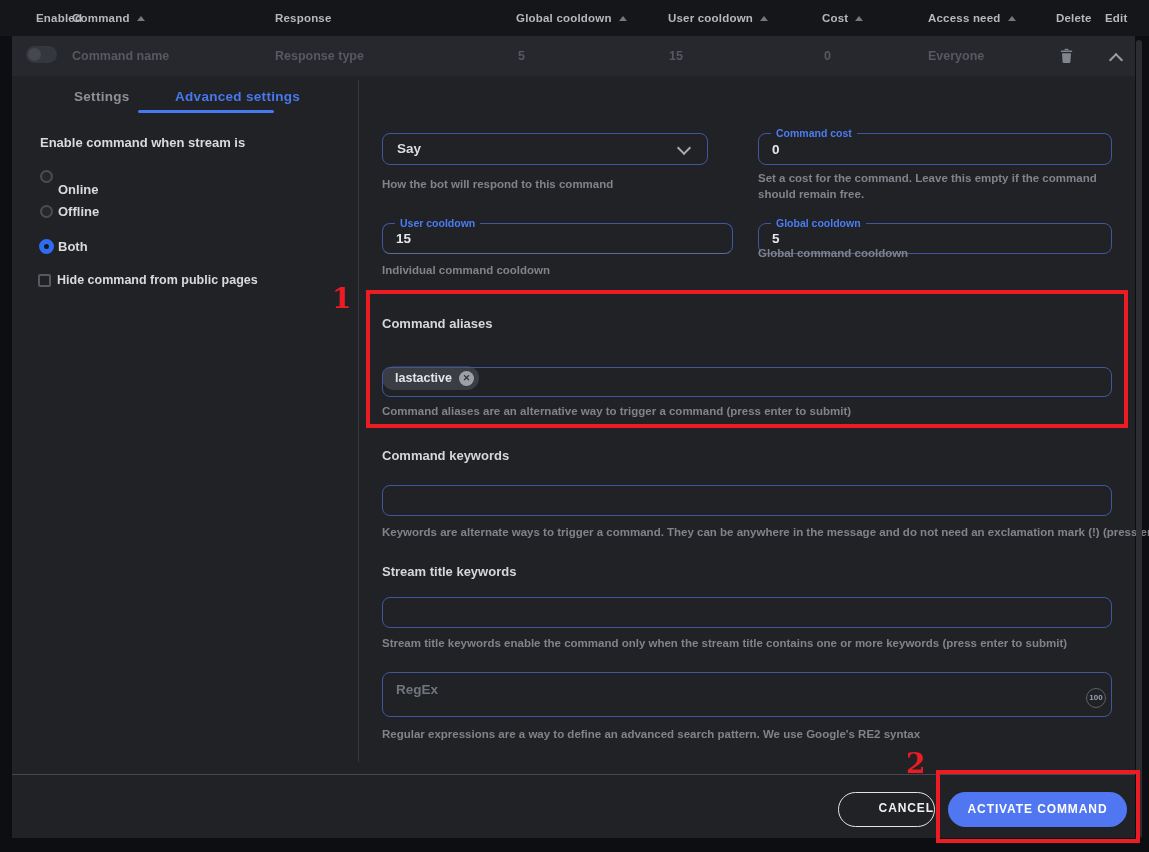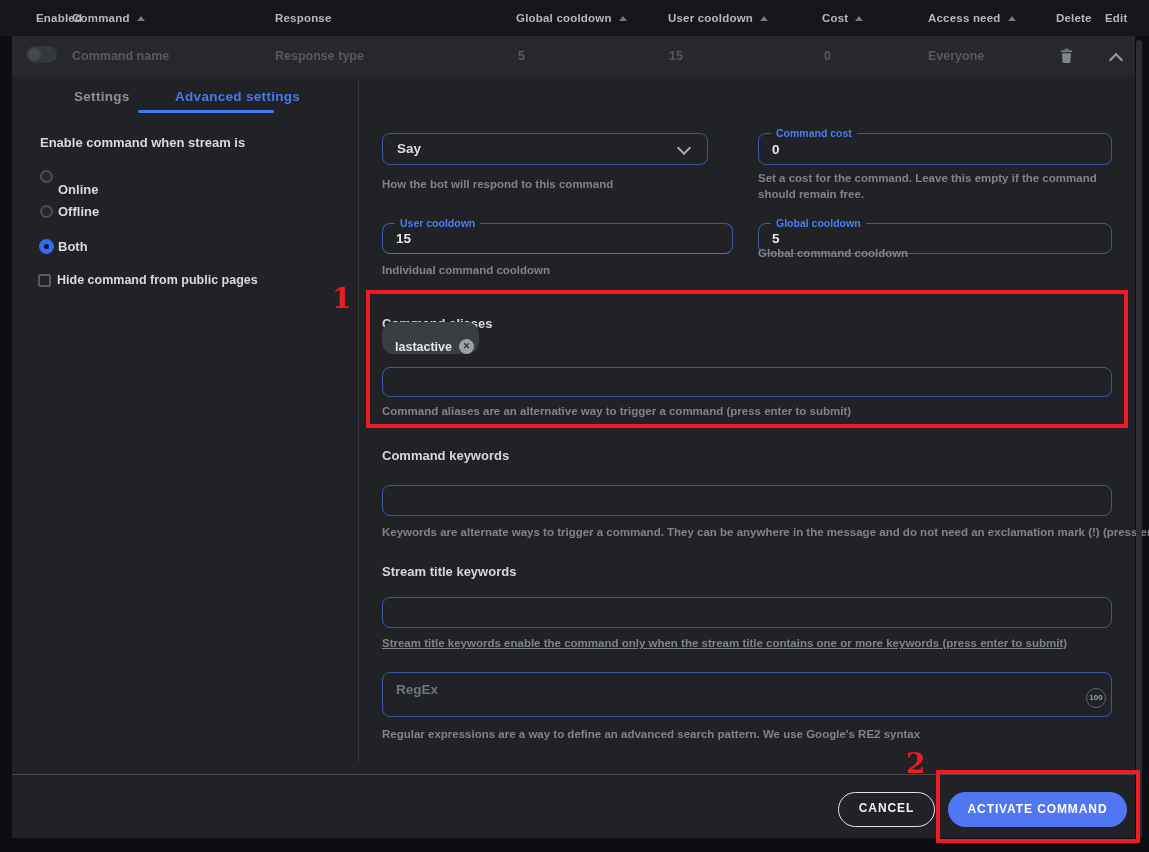--- a/index.html
+++ b/index.html
@@ -48,21 +48,21 @@
   .fta{width:100%;height:100%;background:transparent;border:none;outline:none;resize:none;color:#e6e7e9;
        font-family:"Liberation Sans",sans-serif;font-size:13.5px;font-weight:600;padding:9px 13px;box-sizing:border-box;}
   .fta::placeholder,.fin::placeholder{color:#71757d;}
   .cap{position:absolute;font-size:11.5px;font-weight:600;color:#80838a;line-height:15.5px;white-space:nowrap;}
   .cap.wrap{white-space:normal;}
   .slabel{position:absolute;font-size:13px;font-weight:700;color:#d6d7da;white-space:nowrap;}
   .selbox{position:absolute;border:1px solid #3f57a0;border-radius:8px;box-sizing:border-box;cursor:pointer;}
   .selval{position:absolute;left:14px;top:0;line-height:30px;font-size:13.5px;font-weight:700;color:#dcdde1;}
 
   
-  .chip{position:absolute;height:32px;border-radius:12px;background:#3a3d43;display:flex;align-items:flex-end;padding:0 5px 0 13px;}
+  .chip{position:absolute;height:24px;border-radius:12px;background:#3a3d43;display:flex;align-items:center;padding:0 5px 0 13px;margin-top:44px;}
   .chip-text{font-size:12.5px;font-weight:700;color:#e3e4e6;}
   .chip-x{width:15px;height:15px;border-radius:50%;background:#9da0a5;color:#303236;font-size:9px;font-weight:700;
           line-height:15px;text-align:center;margin-left:7px;cursor:pointer;}
 
   .counter{position:absolute;width:20px;height:20px;border:1px solid #5d6068;border-radius:50%;box-sizing:border-box;
            font-size:8px;font-weight:600;color:#99a1b8;line-height:18px;text-align:center;}
 
   
   .btn{position:absolute;border-radius:17.5px;font-size:12px;font-weight:700;letter-spacing:.9px;text-align:center;cursor:pointer;box-sizing:border-box;}
   .btn-cancel{border:1.5px solid #e3e4e6;color:#eef0f2;background:transparent;line-height:31px;}
@@ -172,30 +172,30 @@
   <div class="slabel" style="left:382px;top:448px;">Command keywords</div>
   <div class="fld" style="left:382px;top:485px;width:730px;height:31px;">
     <input class="fin" type="text" value="" style="">
   </div>
   <div class="cap" style="left:382px;top:525px;">Keywords are alternate ways to trigger a command. They can be anywhere in the message and do not need an exclamation mark (!) (press enter to submit)</div>
 
   <div class="slabel" style="left:382px;top:564px;">Stream title keywords</div>
   <div class="fld" style="left:382px;top:597px;width:730px;height:31px;">
     <input class="fin" type="text" value="" style="">
   </div>
-  <div class="cap" style="left:382px;top:636px;text-decoration:underline;">Stream title keywords enable the command only when the stream title contains one or more keywords (press enter to submit)</div>
+  <div class="cap" style="left:382px;top:636px;">Stream title keywords enable the command only when the stream title contains one or more keywords (press enter to submit)</div>
 
   <div class="fld" style="left:382px;top:672px;width:730px;height:45px;">
     <textarea class="fta" placeholder="RegEx" style=""></textarea>
   </div>
   <div class="counter" style="left:1086px;top:688px;">100</div>
   <div class="cap" style="left:382px;top:727px;">Regular expressions are a way to define an advanced search pattern. We use Google's RE2 syntax</div>
 
   <div class="divider-h"></div>
-  <div class="btn btn-cancel" style="left:838px;top:792px;width:97px;height:35px;">CANCEL</div>
+  <div class="btn btn-cancel" style="left:838px;top:792px;width:97px;height:35px;text-align:right;">CANCEL</div>
   <div class="btn btn-primary" style="left:948px;top:792px;width:179px;height:35px;">ACTIVATE COMMAND</div>
 
   <div class="sb-thumb"></div>
 
   <div class="ann-num" style="left:332px;top:282px;">1</div>
   <div class="ann-box" style="left:366px;top:290px;width:762px;height:138px;"></div>
 
   <div class="ann-num" style="left:906px;top:747px;">2</div>
   <div class="ann-box" style="left:936px;top:770px;width:204px;height:73px;"></div>
 

